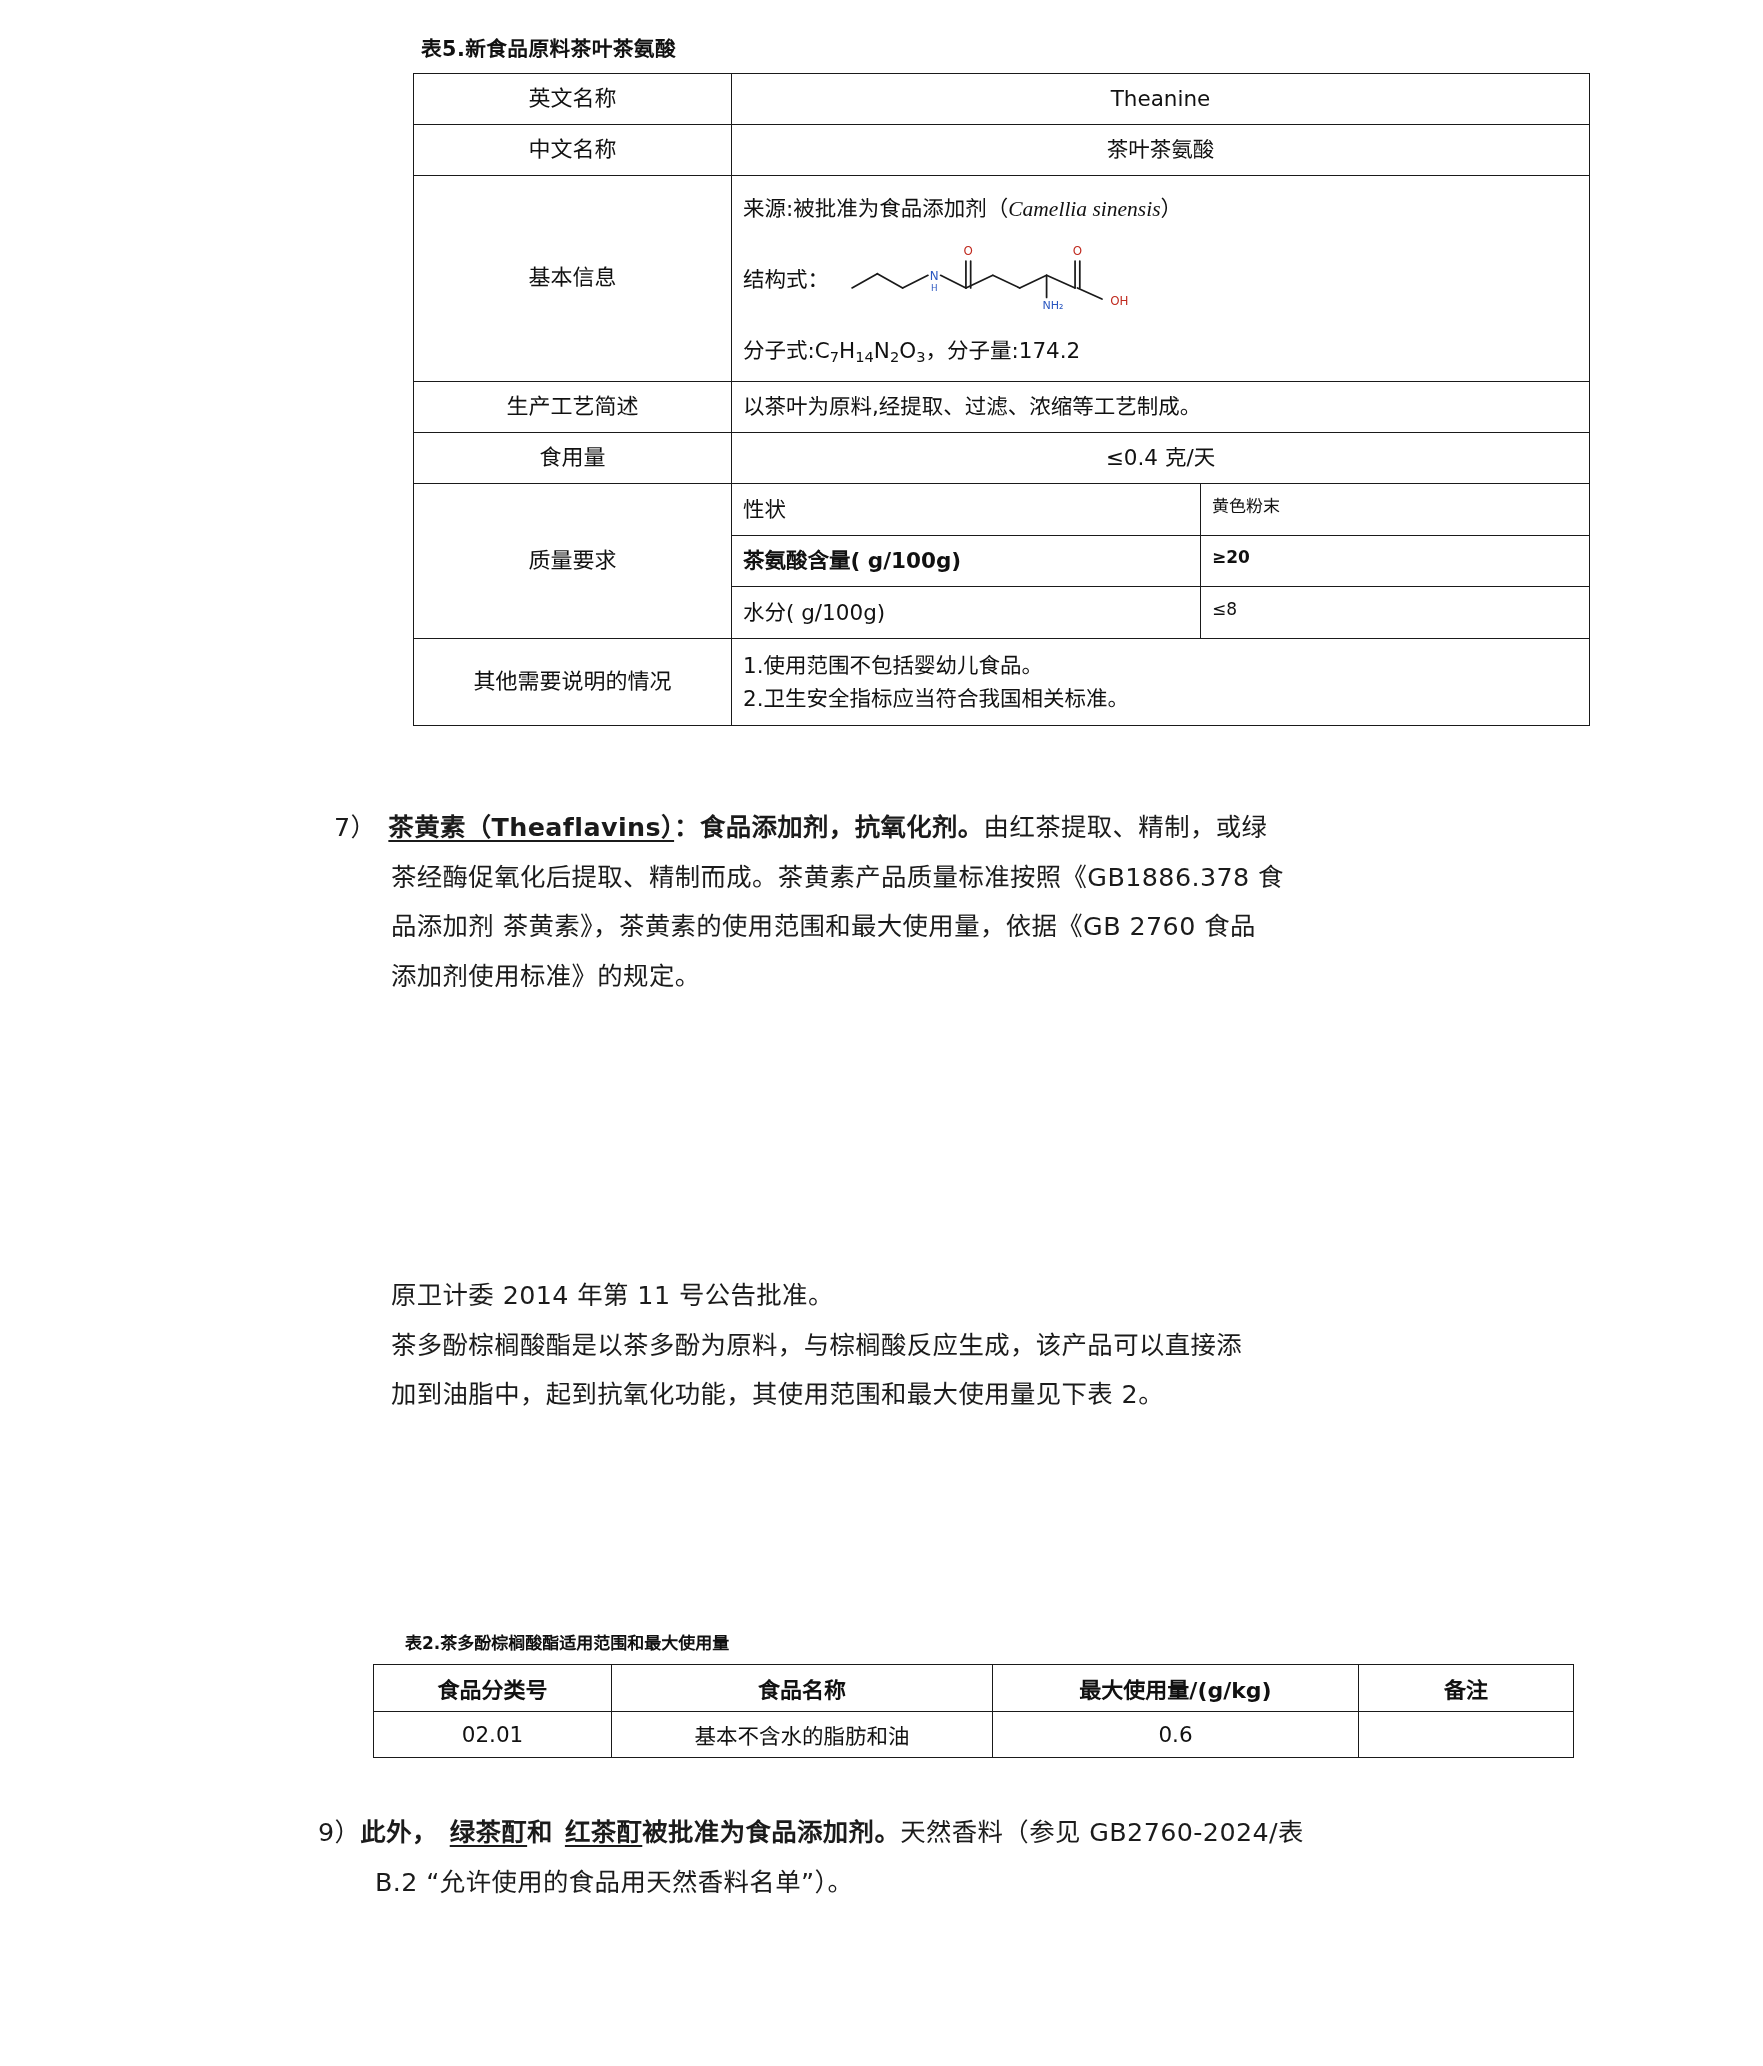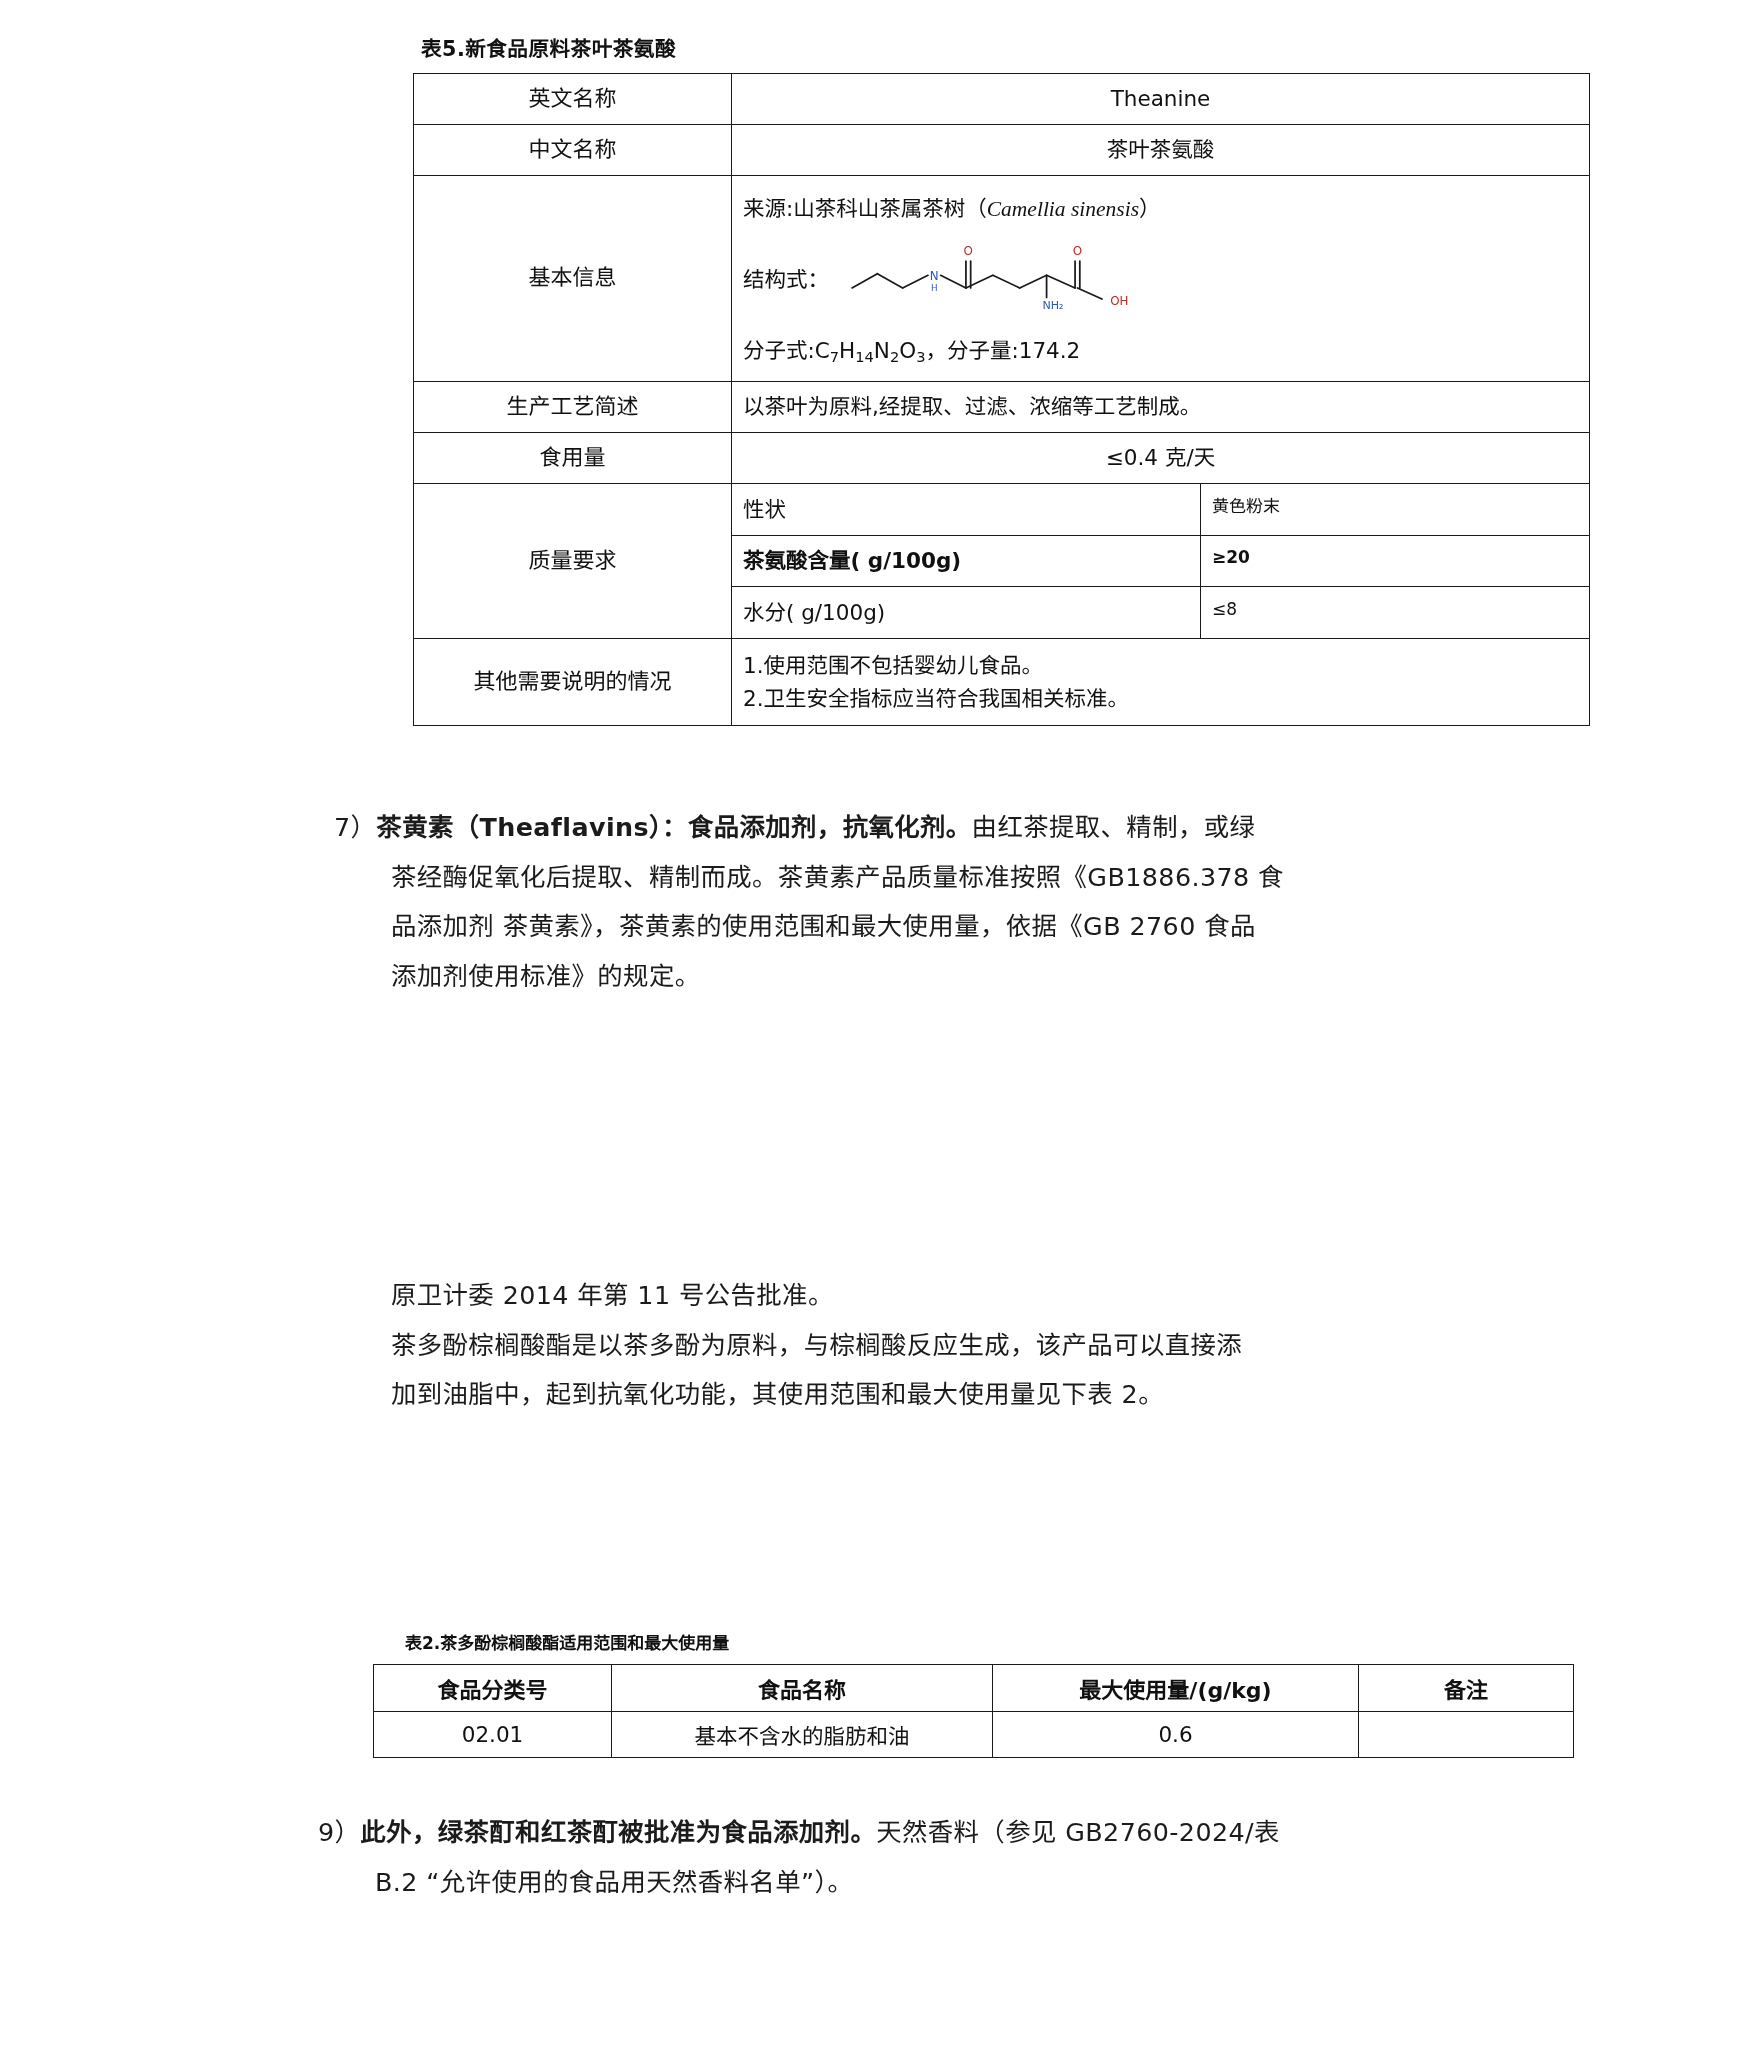--- a/index.html
+++ b/index.html
@@ -138,21 +138,21 @@
     color: #1b1b1b;
     letter-spacing: 0.4px;
   }
   .para .indent-body {
     display: block;
     margin-left: 57px;
   }
   .first-line {
     display: block;
   }
-  .u { text-underline-offset: 4px; }
+  .u { text-decoration: underline; text-underline-offset: 4px; margin-left: 12px; }
   .b { font-weight: bold; }
 
   .item7 {
     position: absolute;
     left: 334px;
     top: 803px;
     width: 1271px;
   }
   .item8 {
     position: absolute;
@@ -216,21 +216,21 @@
           <td class="label">英文名称</td>
           <td class="val-center">Theanine</td>
         </tr>
         <tr>
           <td class="label">中文名称</td>
           <td class="val-center">茶叶茶氨酸</td>
         </tr>
         <tr>
           <td class="label">基本信息</td>
           <td class="val basic-info">
-            <span class="bi-line"><span>来源:山茶科山茶属茶树（</span><span class="italic-latin">Camellia sinensis</span><span>）</span></span>
+            <span class="bi-line"><span>来源:被批准为食品添加剂（</span><span class="italic-latin">Camellia sinensis</span><span>）</span></span>
 
             <div class="struct-row">
               <span class="struct-label">结构式：</span>
               <span class="struct-img">
                 <svg width="342" height="87" viewBox="0 0 430 110" xmlns="http://www.w3.org/2000/svg" style="font-size:27px">
                   <g fill="none" stroke="#1a1a1a" stroke-width="2.2" stroke-linecap="round">
 
                     <path d="M14,72 L46,54"></path>
                     <path d="M46,54 L78,72"></path>
                     <path d="M78,72 L110,56"></path>

